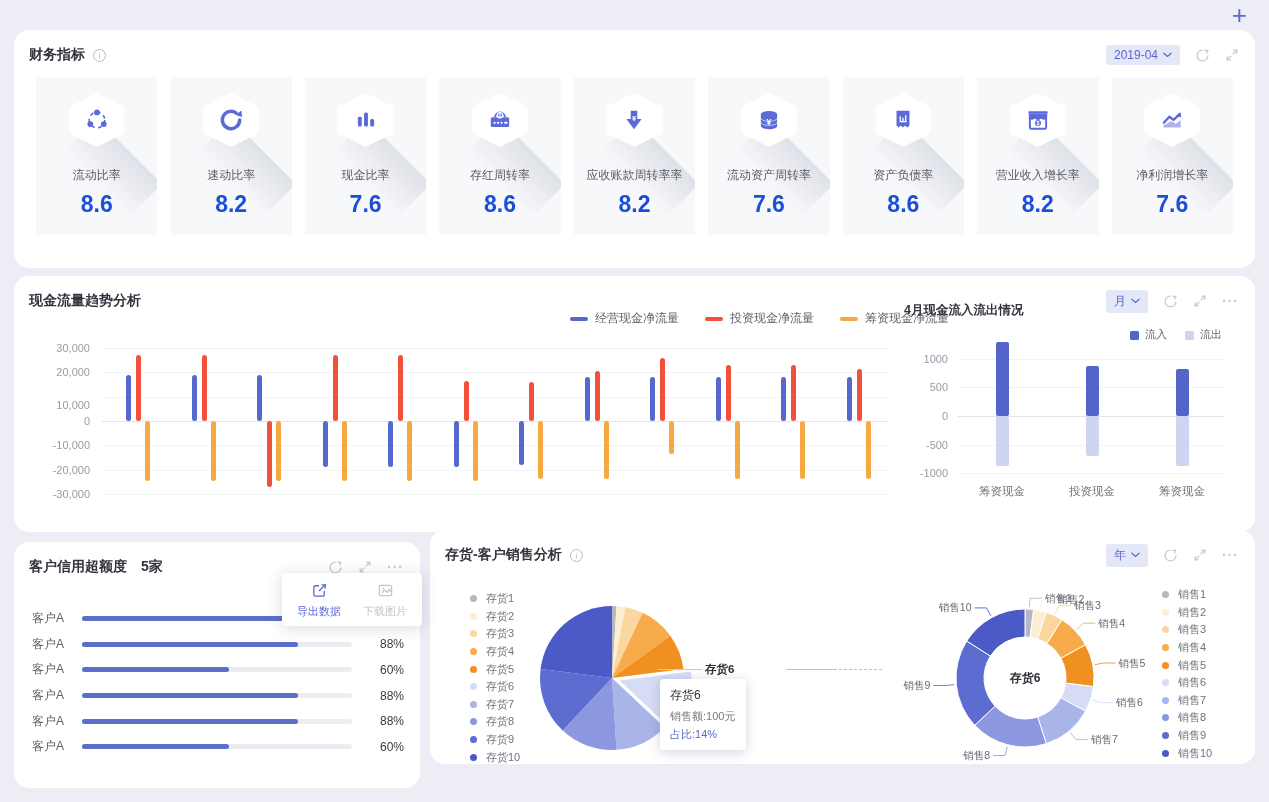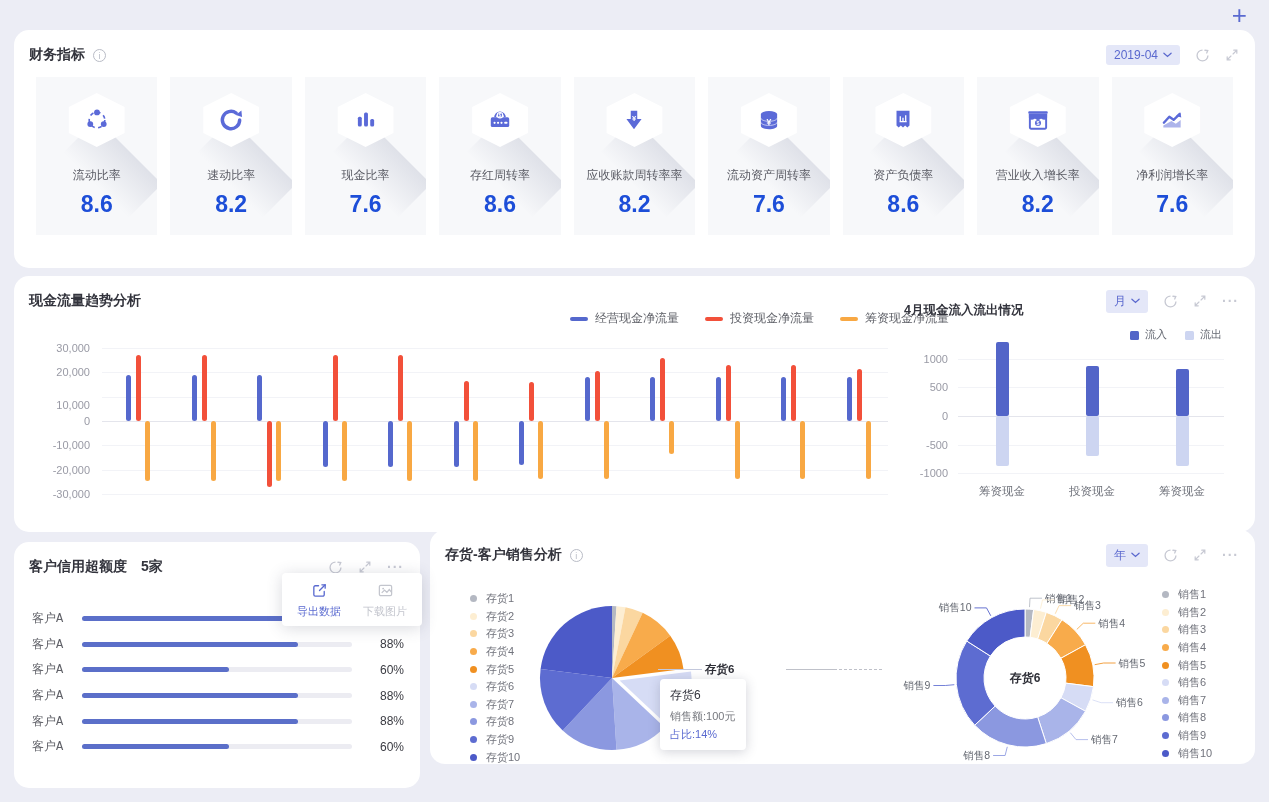--- a/index.html
+++ b/index.html
@@ -52,21 +52,21 @@
 
   
   #card-credit { left:14px; top:542px; width:406px; height:246px; }
   .popover { position:absolute; top:31px; right:-2px; background:#fff; border-radius:4px; box-shadow:0 2px 16px rgba(60,64,90,.20); padding:9px 10px 7px; display:flex; gap:12px; z-index:6; }
   .pop-item { width:54px; text-align:center; font-size:11px; cursor:pointer; }
   .pop-item .plbl { margin-top:3px; }
   .pop-export { color:#5a6ad0; }
   .pop-download { color:#c3c5cd; }
   .credit-rows { position:absolute; left:18px; right:16px; top:64px; }
   .crow { display:flex; align-items:center; height:25.6px; }
-  .crow .clbl { width:44px; font-size:12px; color:#5f6067;font-family:Liberation Mono, monospace; }
+  .crow .clbl { width:44px; font-size:12px; color:#5f6067; }
   .crow .track { flex:1; height:5px; background:#ececf2; border-radius:3px; margin:0 12px 0 6px; position:relative; }
   .crow .fill { position:absolute; left:0; top:0; height:5px; border-radius:3px; }
   .crow .cval { width:40px; text-align:right; font-size:12px; color:#3a3b42; }
 
   
   #card-inventory { left:430px; top:530px; width:825px; height:234px; }
   .mini-legend { position:absolute; font-size:11px; color:#71737c; }
   .mini-legend .li { display:flex; align-items:center; height:17.6px; cursor:pointer; }
   .dot { width:7px; height:7px; border-radius:50%; margin-right:9px; }
   .pie-callout-line { position:absolute; left:228px; top:139px; width:44px; height:1px; background:#c4c9dd; }

